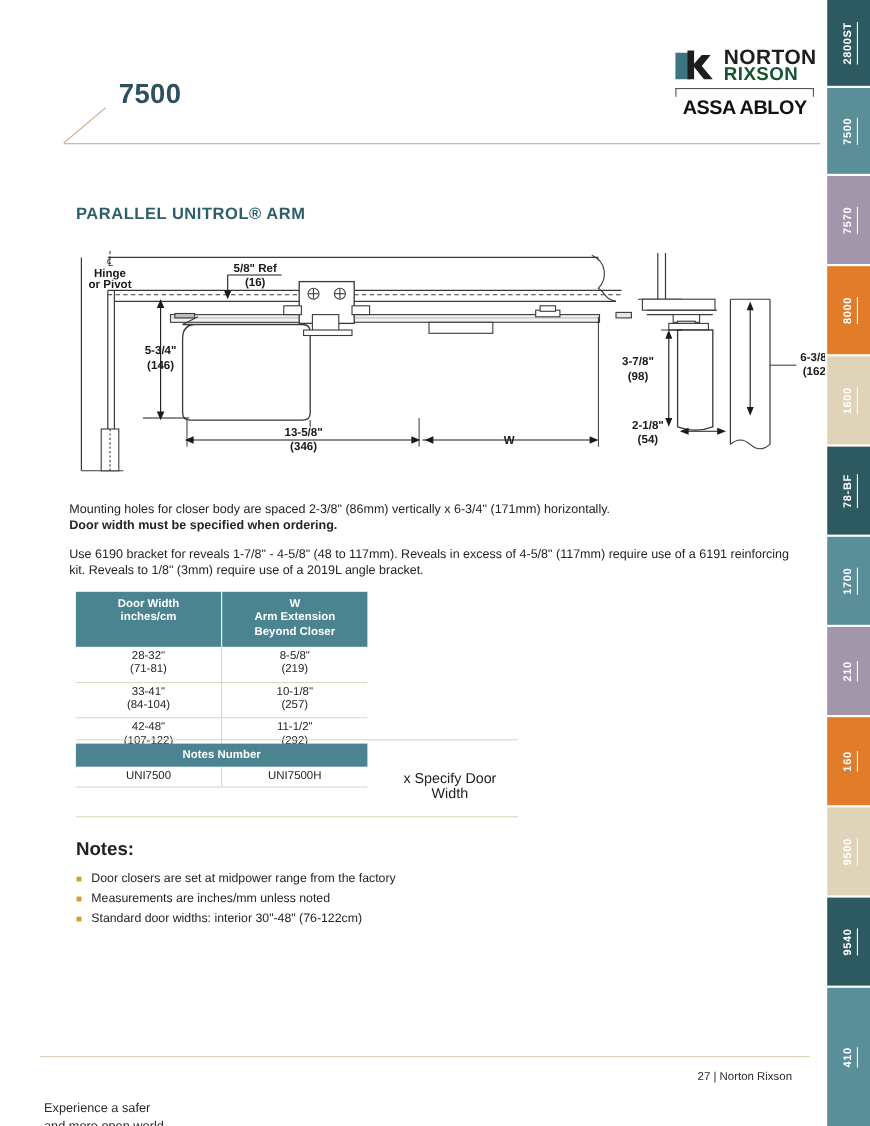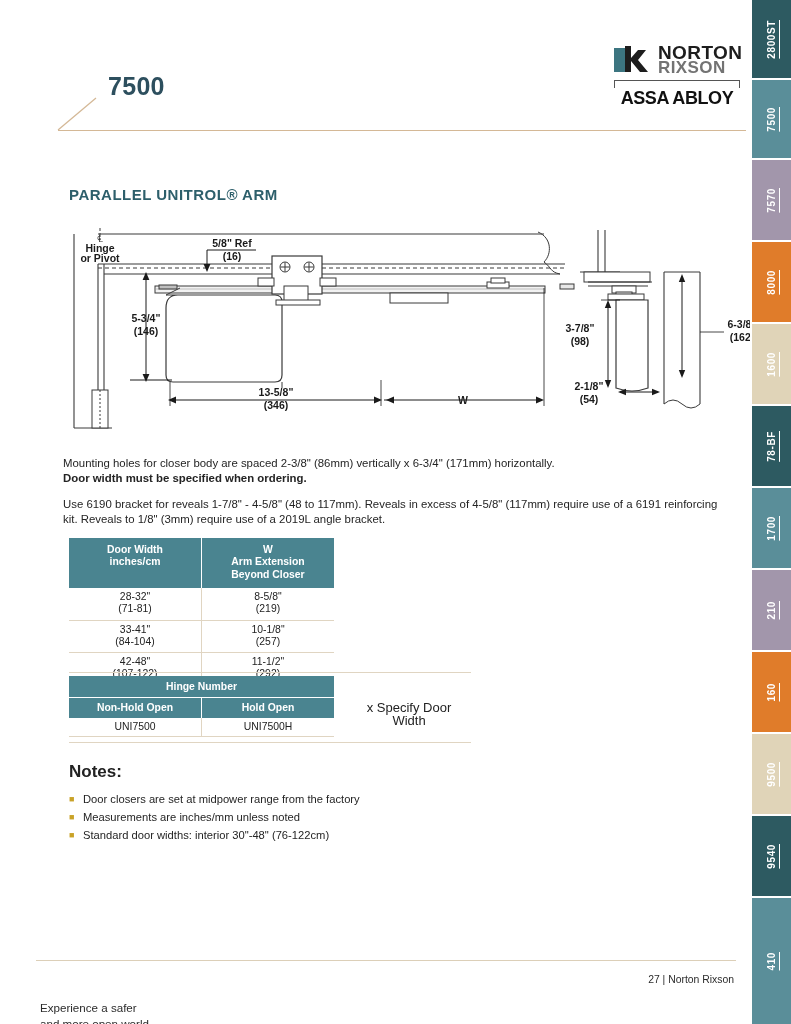--- a/index.html
+++ b/index.html
@@ -27,21 +27,21 @@
     font-size:17px;color:#2d4f5e;letter-spacing:1.1px;
   }
   .hdr-diag{
     position:absolute;left:36px;top:96px;width:710px;height:36px;
     pointer-events:none;
   }
   
   .logo{position:absolute;left:612px;top:42px;width:130px;height:68px;}
   .logo-mark{position:absolute;left:0;top:2px;width:40px;height:30px;}
   .logo-nr1{position:absolute;left:46px;top:0px;font-size:19px;font-weight:bold;color:#1d1d1d;letter-spacing:.4px;}
-  .logo-nr2{position:absolute;left:46px;top:16px;font-size:17px;font-weight:bold;color:#737373;letter-spacing:.4px;}
+  .logo-nr2{position:absolute;left:46px;top:16px;font-size:17px;font-weight:bold;color:#14532d;letter-spacing:.4px;}
   .logo-bracket{position:absolute;left:2px;top:38px;width:126px;height:8px;border-left:1.5px solid #555;border-right:1.5px solid #555;border-top:1.5px solid #555;box-sizing:border-box;}
   .logo-assa{position:absolute;left:0px;top:46px;width:130px;text-align:center;font-size:18px;font-weight:bold;color:#111;letter-spacing:-0.4px;}
 
   
   .sec-title{
     position:absolute;left:69px;top:186px;
     font-size:15px;font-weight:bold;color:#2d5f6b;letter-spacing:.5px;
   }
 
   
@@ -86,21 +86,21 @@
   .notes{position:absolute;left:69px;top:762px;width:450px;}
   .notes-h{font-size:17px;font-weight:bold;color:#222;margin-bottom:10px;}
   .note-item{display:flex;align-items:flex-start;margin-bottom:3px;}
   .note-bullet{width:14px;flex:0 0 14px;color:#c9a227;font-size:9px;line-height:15px;}
   .note-txt{font-size:11.2px;line-height:15px;color:#242424;}
 
   
   .footer{position:absolute;left:36px;top:960px;width:700px;}
   .foot-rule{border-top:1px solid #dccfb8;}
   .foot-left{position:absolute;left:4px;top:12px;font-size:11.6px;line-height:16px;color:#2b2b2b;margin-top:28px;}
-  .foot-right{position:absolute;right:2px;top:14px;font-size:10.4px;color:#2b2b2b;}
+  .foot-right{position:absolute;right:16px;top:14px;font-size:10.4px;color:#2b2b2b;}
 
   
   .rail{position:absolute;left:752px;top:0;width:39px;height:1024px;}
   .tab{position:absolute;left:0;width:39px;display:flex;align-items:center;justify-content:center;}
   .tab span{
     writing-mode:vertical-rl;transform:rotate(180deg);
     font-size:10px;font-weight:bold;letter-spacing:.6px;
     text-decoration:underline;text-underline-offset:2px;
   }
 </style>
@@ -302,25 +302,21 @@
       </div>
       <div class="t1-c b">
         <div>11-1/2"</div>
         <div>(292)</div>
       </div>
     </div>
   </div>
 
   <div class="tbl2">
     <div class="t2-hr"></div>
-    <div class="t2-top">Hinge Number</div>
-    <div class="t2-sub">
-      <div class="t2-sc a">Non-Hold Open</div>
-      <div class="t2-sc b">Hold Open</div>
-    </div>
+    <div class="t2-top">Notes Number</div>
     <div class="t2-row">
       <div class="t2-c a">UNI7500</div>
       <div class="t2-c b">UNI7500H</div>
     </div>
     <div class="t2-note">
       <div>x Specify Door</div>
       <div>Width</div>
     </div>
     <div class="t2-hrb"></div>
   </div>

